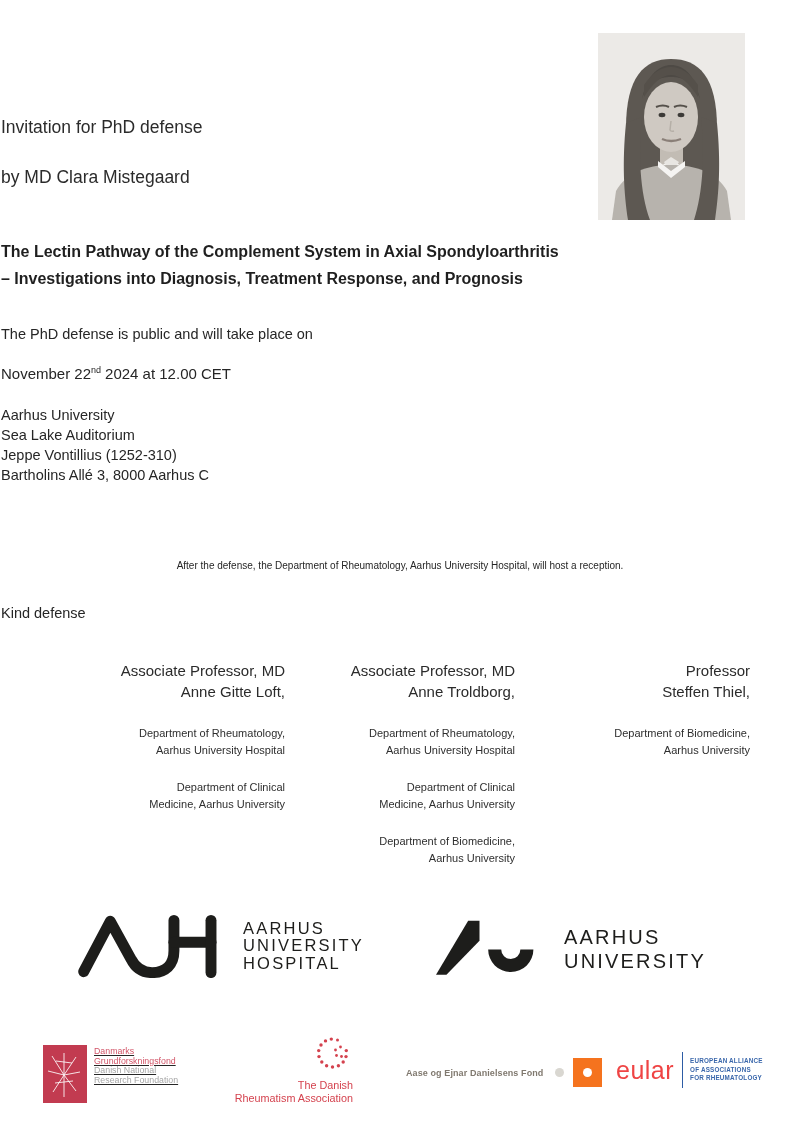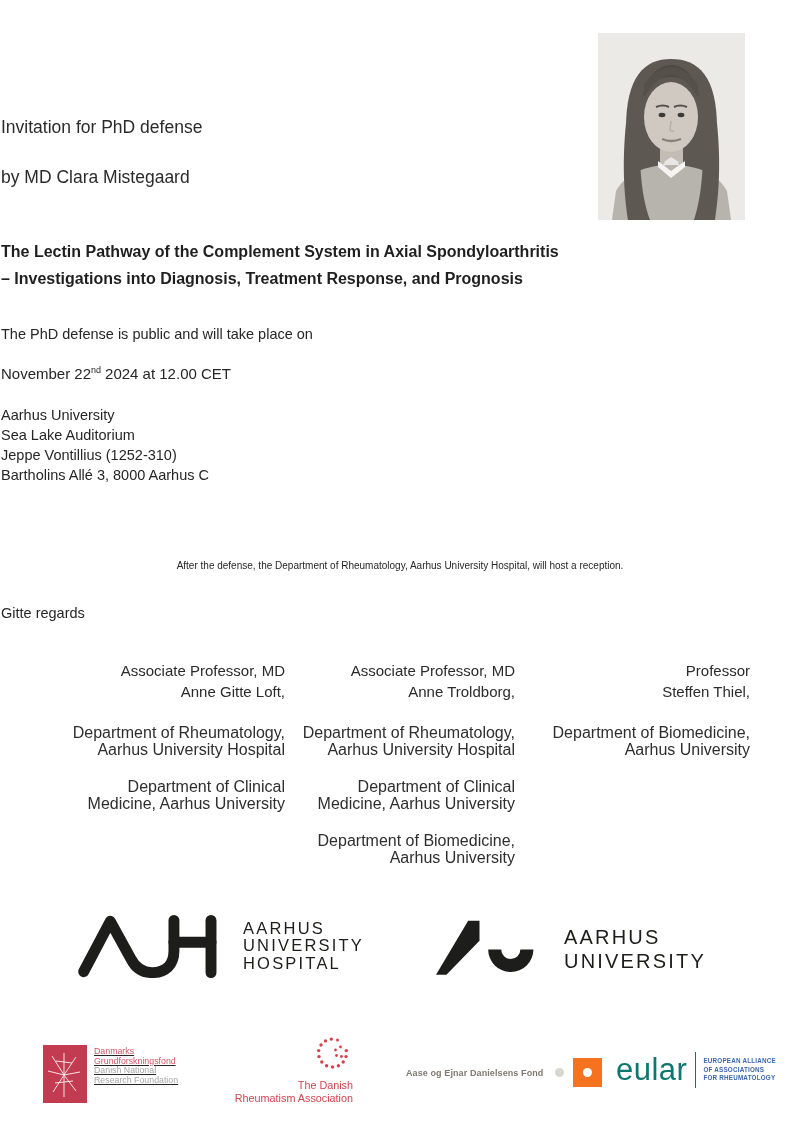--- a/index.html
+++ b/index.html
@@ -26,21 +26,21 @@
   .venue{top:405px;font-size:14.5px;line-height:20px;}
   .reception{top:523px;left:75px;width:650px;text-align:center;font-size:10px;line-height:21px;margin-top:32px;}
   .regards{top:605px;font-size:14.5px;}
 
   
   .col{position:absolute;top:660px;width:230px;text-align:right;}
   .col1{left:55px;}
   .col2{left:285px;}
   .col3{left:520px;}
   .sig-head{font-size:15px;line-height:21px;color:#2b2b2b;}
-  .sig-aff{font-size:16px;line-height:16.5px;margin-top:21px;white-space:pre-line;color:#2e2e2e;}
+  .sig-aff{font-size:11px;line-height:16.5px;margin-top:21px;white-space:pre-line;color:#2e2e2e;}
   .sig-aff.first{margin-top:23px;}
 
   
   .auh-logo{position:absolute;left:78px;top:914px;display:flex;align-items:center;}
   .auh-glyph{width:152px;height:64px;}
   .auh-text{margin-left:13px;font-size:16.5px;line-height:17.5px;letter-spacing:2.2px;color:#1d1d1b;font-weight:500;}
 
   
   .au-logo{position:absolute;left:436px;top:920px;display:flex;align-items:center;}
   .au-glyph{width:100px;height:58px;}
@@ -56,21 +56,21 @@
   .rheum{position:absolute;left:228px;top:1035px;width:125px;text-align:right;}
   .rheum-text{font-size:10.8px;line-height:13px;color:#d4424e;margin-top:2px;}
 
   .danielsens{position:absolute;left:406px;top:1058px;display:flex;align-items:center;}
   .danielsens-label{font-size:9px;font-weight:700;color:#80796f;letter-spacing:0.1px;}
   .danielsens-dot{width:9px;height:9px;border-radius:50%;background:#d9d7d1;margin-left:12px;}
   .danielsens-square{width:29px;height:29px;background:#f5731e;margin-left:9px;position:relative;}
   .danielsens-square .wdot{position:absolute;left:10px;top:10px;width:9px;height:9px;border-radius:50%;background:#ffffff;}
 
   .eular{position:absolute;left:616px;top:1052px;display:flex;align-items:center;}
-  .eular-word{font-size:31px;color:#0f766e;font-weight:500;letter-spacing:0.5px;line-height:34px;}
+  .eular-word{font-size:25px;color:#ef4444;font-weight:500;letter-spacing:0.5px;line-height:34px;}
   .eular-div{width:1px;height:36px;background:#2d5ca5;margin-left:8px;margin-right:7px;}
   .eular-tagline{font-size:6.3px;line-height:8.4px;color:#3a67ab;font-weight:700;letter-spacing:0.2px;}
 </style>
 </head>
 <body>
 
 <div class="page">
 
   <div class="photo">
     <svg width="147" height="187" viewBox="0 0 147 187" xmlns="http://www.w3.org/2000/svg">
@@ -120,21 +120,21 @@
 
   <div class="abs center venue">
     <div>Aarhus University</div>
     <div>Sea Lake Auditorium</div>
     <div>Jeppe Vontillius (1252-310)</div>
     <div>Bartholins Allé 3, 8000 Aarhus C</div>
   </div>
 
   <div class="abs reception">After the defense, the Department of Rheumatology, Aarhus University Hospital, will host a reception.</div>
 
-  <div class="abs center regards">Gitte regards</div>
+  <div class="abs center regards">Kind defense</div>
 
   <div class="col col1">
     <div class="sig-head">
       <div>Associate Professor, MD</div>
       <div>Anne Gitte Loft,</div>
     </div>
     <div class="sig-aff first">Department of Rheumatology,
 Aarhus University Hospital</div>
     <div class="sig-aff">Department of Clinical
 Medicine, Aarhus University</div>

